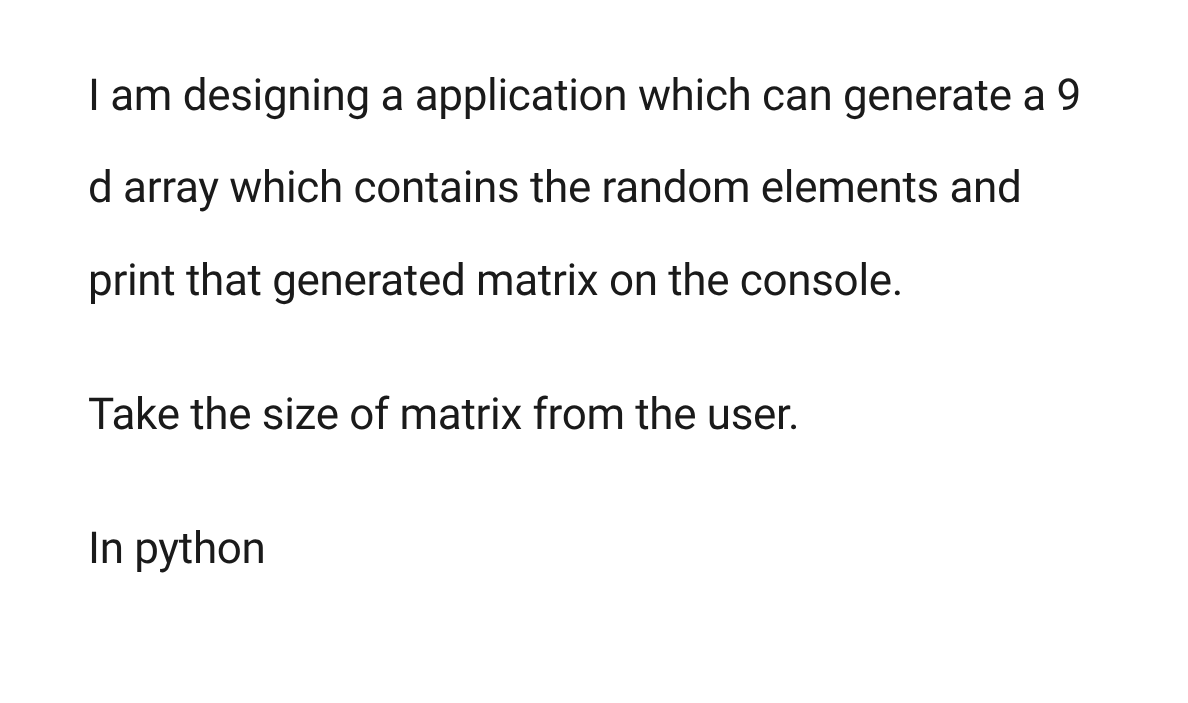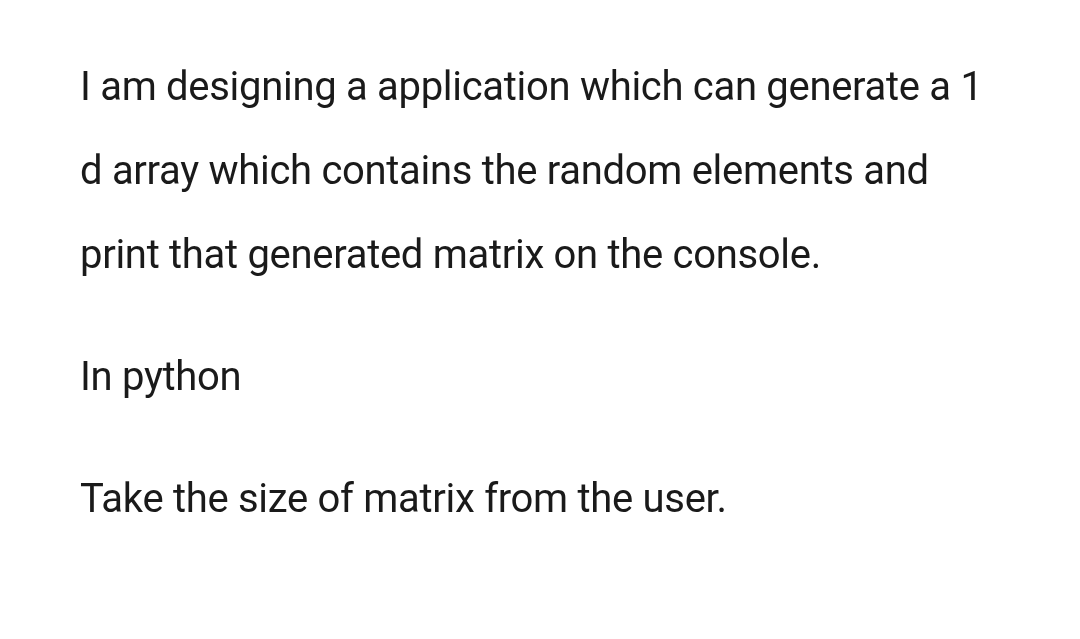--- a/index.html
+++ b/index.html
@@ -27,16 +27,16 @@
       margin-bottom: 38px;
     }
     .paragraph:last-child {
       margin-bottom: 0;
     }
   </style>
 </head>
 <body>
 
 <div class="content">
-  <p class="paragraph">I am designing a application which can generate a 1 d array which contains the random elements and print that generated matrix on the console.</p>
+  <p class="paragraph">I am designing a application which can generate a 9 d array which contains the random elements and print that generated matrix on the console.</p>
+  <p class="paragraph">Take the size of matrix from the user.</p>
   <p class="paragraph">In python</p>
-  <p class="paragraph">Take the size of matrix from the user.</p>
 </div>
 
 </body></html>

